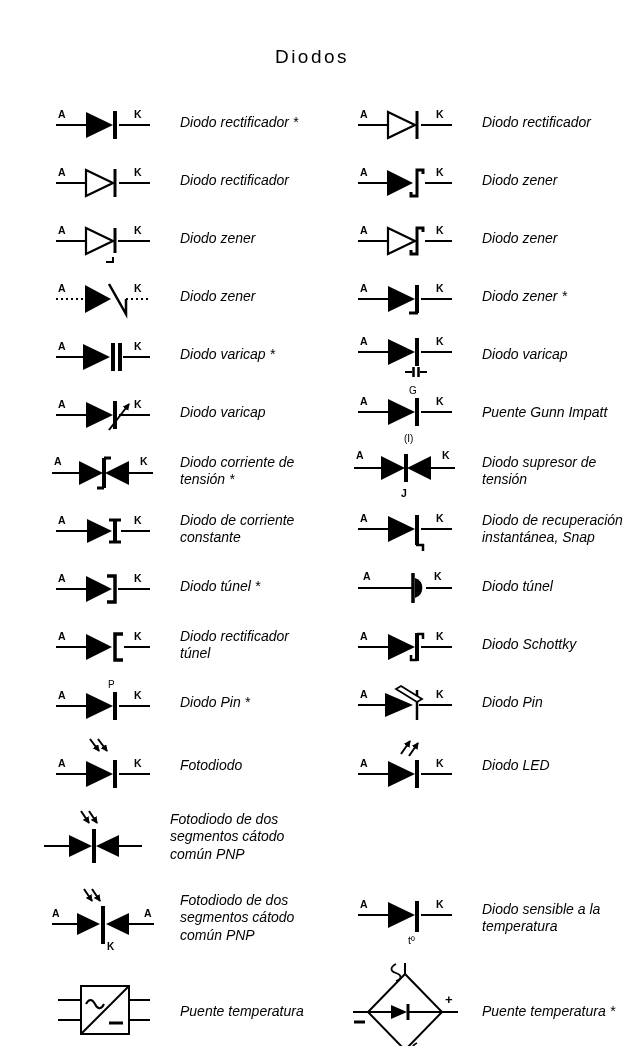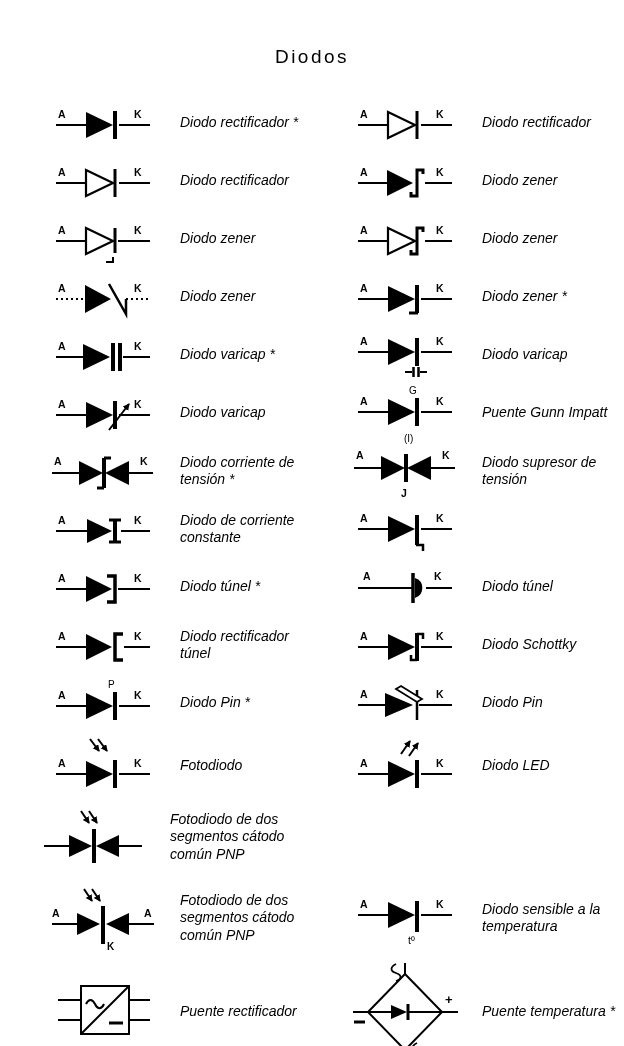--- a/index.html
+++ b/index.html
@@ -265,20 +265,22 @@
       <div class="sym">
         <svg width="100" height="52" viewBox="0 0 100 52">
           <text x="5" y="19">A</text>
           <text x="81" y="19">K</text>
           <path class="ln" d="M3 26H33M66 26H97"></path>
           <polygon class="fl" points="33,13 33,39 60,26"></polygon>
           <path class="bar" d="M62 12V42"></path>
           <path class="th" d="M61 42H68V48"></path>
         </svg>
       </div>
+      <div class="lbl">Diodo de recuperación
+instantánea, Snap</div>
     </div>
   </div>
 
   <div class="row h58">
     <div class="cell L">
       <div class="sym">
         <svg width="100" height="48" viewBox="0 0 100 48">
           <text x="5" y="19">A</text>
           <text x="81" y="19">K</text>
           <path class="ln" d="M3 26H33M65 26H97"></path>
@@ -448,21 +450,21 @@
     <div class="cell L">
       <div class="sym">
         <svg width="100" height="64" viewBox="0 0 100 64">
           <rect x="28" y="6" width="48" height="48" fill="none" stroke="#000" stroke-width="2"></rect>
           <path class="ln" d="M5 20H28M5 40H28M76 20H97M76 40H97"></path>
           <path class="ln" d="M28 54L76 6"></path>
           <path d="M33 24C35.5 18.5 39.5 18.5 42 24C44.5 29.5 48.5 29.5 51 24" stroke="#000" stroke-width="2" fill="none"></path>
           <path d="M56 43H70" stroke="#000" stroke-width="3" fill="none"></path>
         </svg>
       </div>
-      <div class="lbl">Puente rectificador</div>
+      <div class="lbl">Puente temperatura</div>
     </div>
     <div class="cell R">
       <div class="sym">
         <svg width="110" height="100" viewBox="0 0 110 100">
           <polygon points="55,12 92,50 55,88 18,50" fill="none" stroke="#000" stroke-width="2"></polygon>
           <path class="ln" d="M55 12V1M55 88V99M18 50H3M92 50H108"></path>
           <path d="M18 50H41M59 50H92" stroke="#000" stroke-width="1.8" fill="none"></path>
           <polygon class="fl" points="41,43 41,57 57,50"></polygon>
           <path d="M58 42V58" stroke="#000" stroke-width="3" fill="none"></path>
           <path d="M46 2C40 5 40 9 46 11C52 13 52 17 46 19" stroke="#000" stroke-width="1.8" fill="none"></path>

